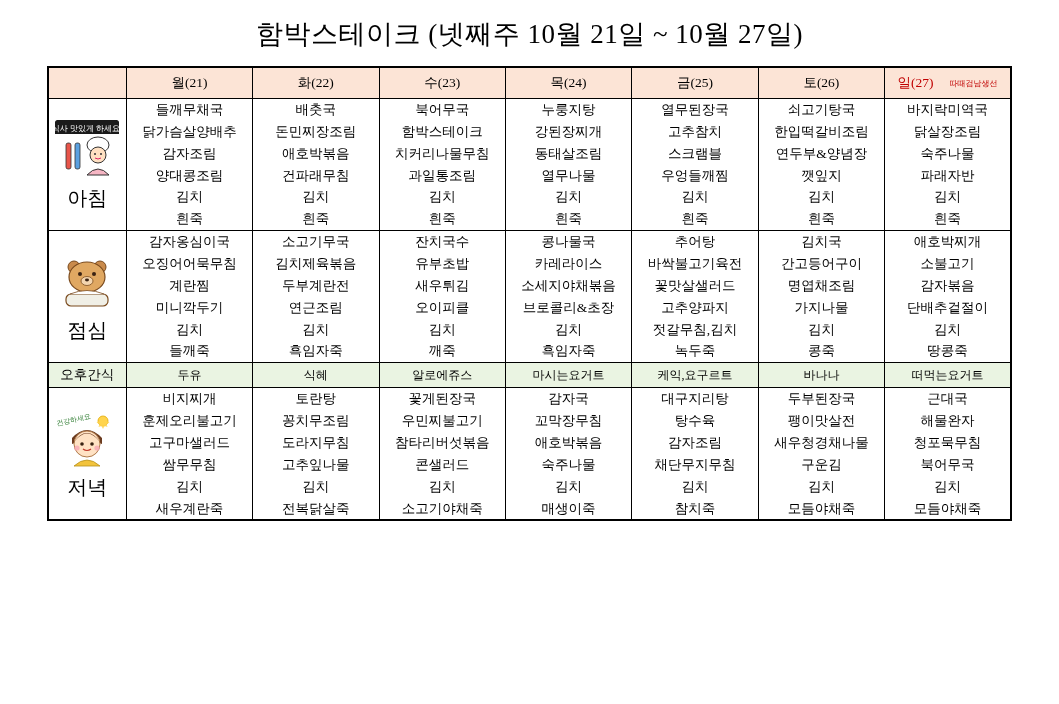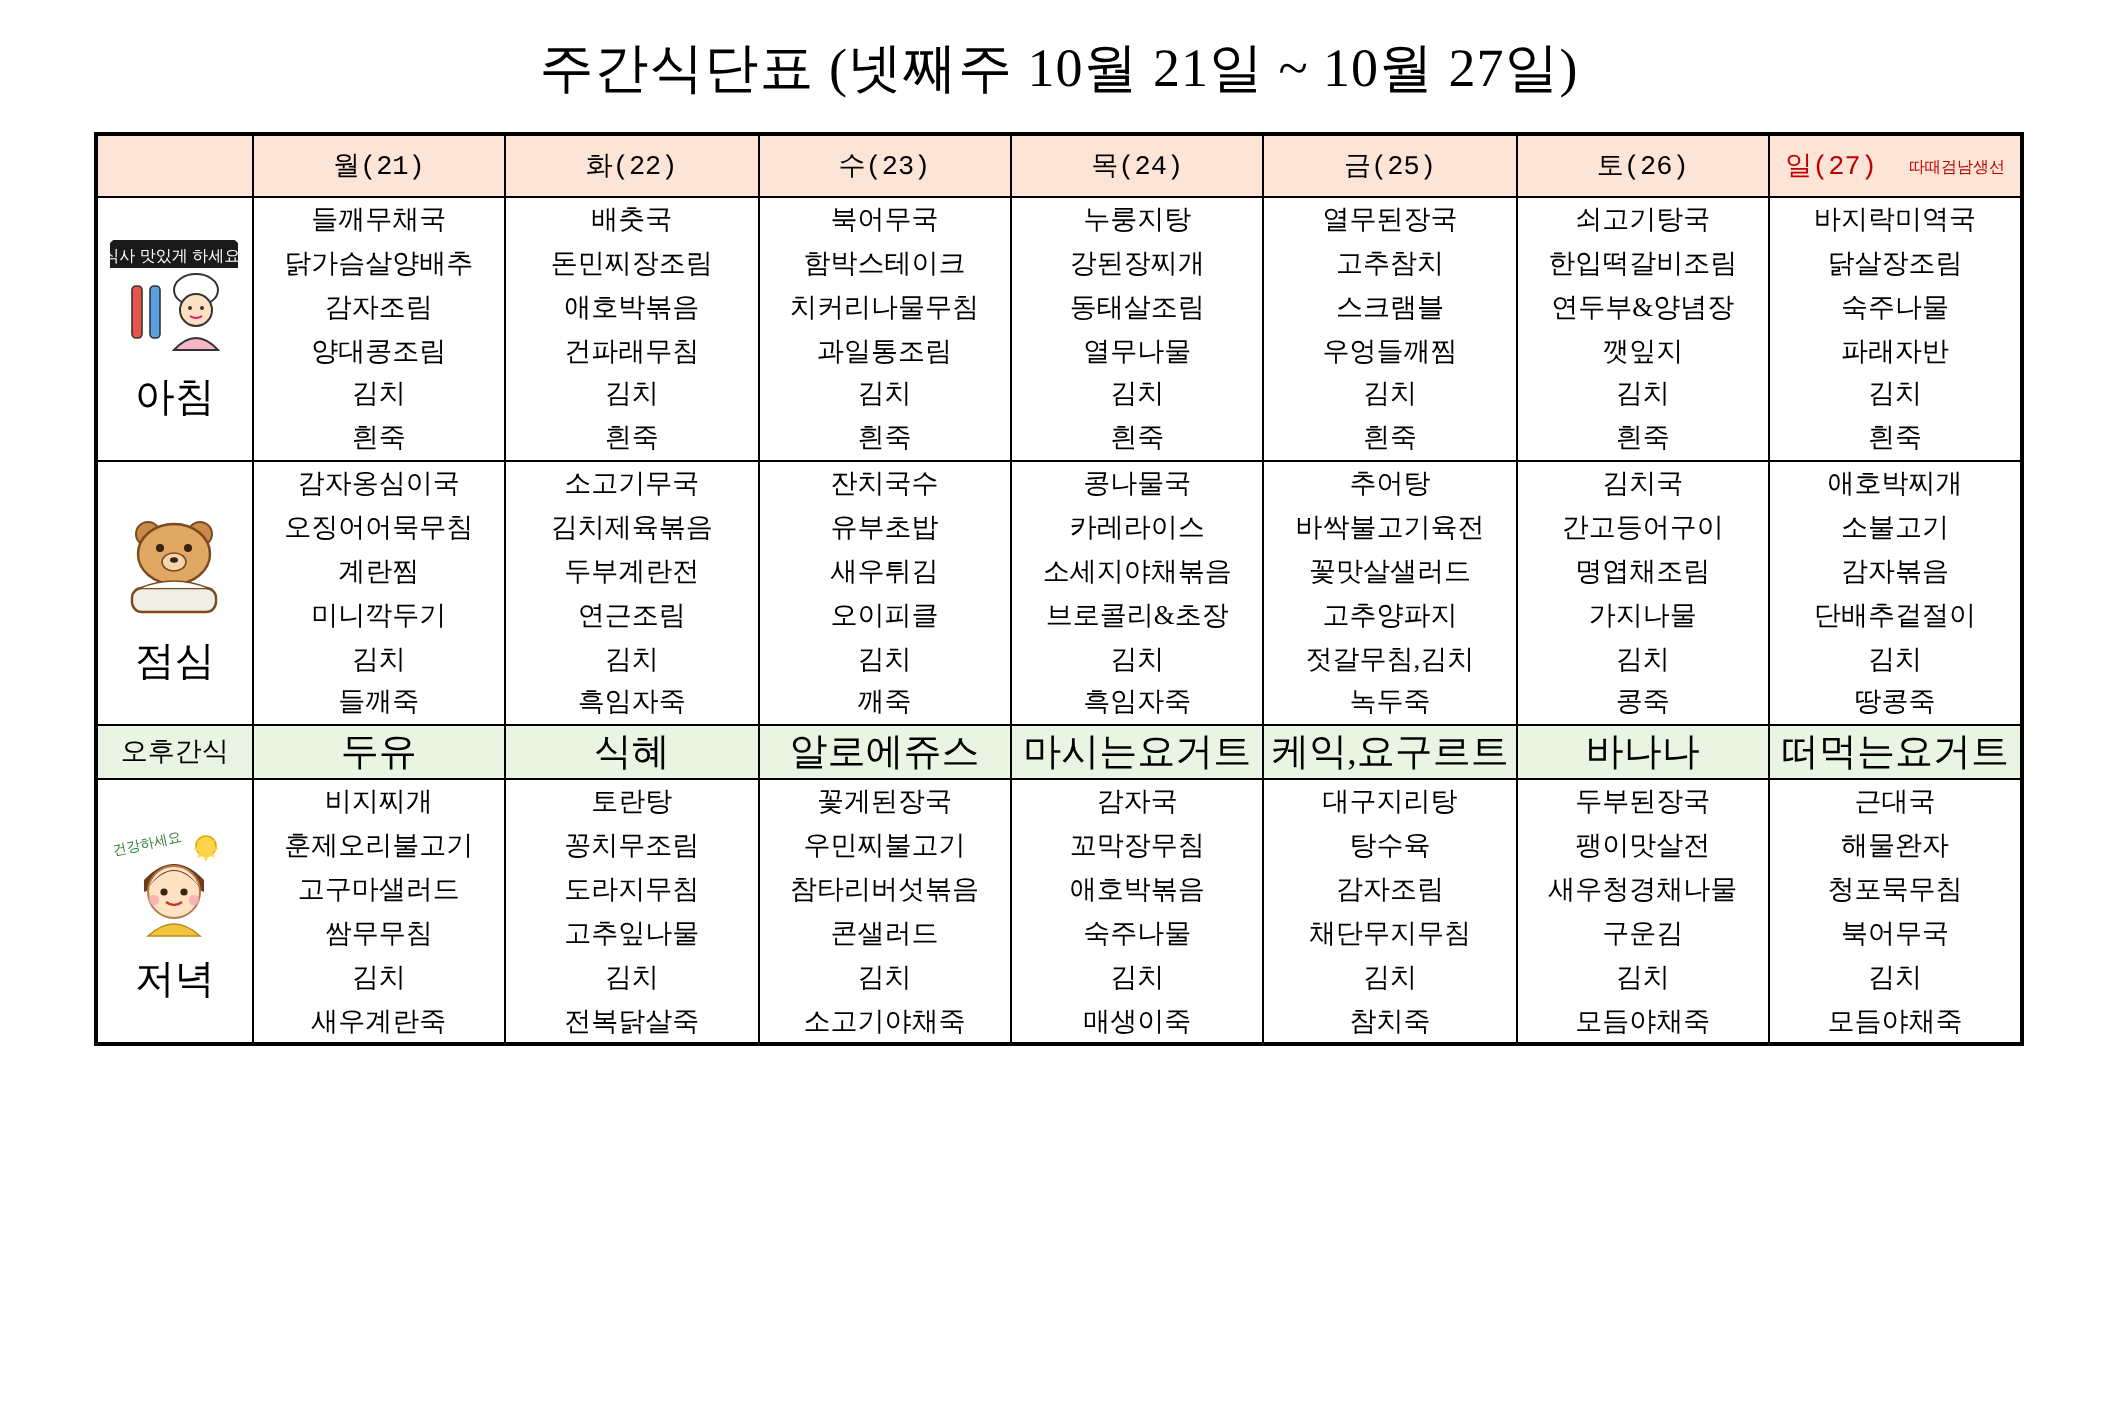--- a/index.html
+++ b/index.html
@@ -42,21 +42,21 @@
     text-align: center;
     vertical-align: middle;
     font-size: 13.5px;
     font-weight: normal;
   }
   
   .hdr th {
     height: 30px;
     background: #fce4d6;
     font-size: 15px;
-    font-family: Liberation Mono, monospace;
+    font-family: Liberation Serif, serif;
   }
   .hdr th.corner {
     background: #fce4d6;
   }
   .hdr th.sun {
     color: #c00000;
   }
   .sun-note {
     color: #c00000;
     font-size: 8px;
@@ -90,36 +90,36 @@
     line-height: 1.62;
     font-size: 13.5px;
     white-space: nowrap;
     font-family: "Liberation Serif", serif;
   }
   
   tr.snack td {
     height: 24px;
     background: #eaf4e2;
     font-family: "Liberation Serif", serif;
-    font-size: 19px;
+    font-size: 12px;
   }
   tr.snack td.snack-label {
     font-size: 13.5px;
     font-family: Liberation Serif, serif;
   }
 
   
   .icon-wrap { display:block; }
 </style>
 </head>
 <body>
 
 <div class="page">
 
-  <div class="title">주간식단표 (넷째주 10월 21일 ~ 10월 27일)</div>
+  <div class="title">함박스테이크 (넷째주 10월 21일 ~ 10월 27일)</div>
 
   <table class="menu">
     <colgroup>
       <col style="width:78px">
       <col style="width:126px">
         <col style="width:126px">
         <col style="width:126px">
       <col style="width:126px">
         <col style="width:126px">
         <col style="width:126px">

